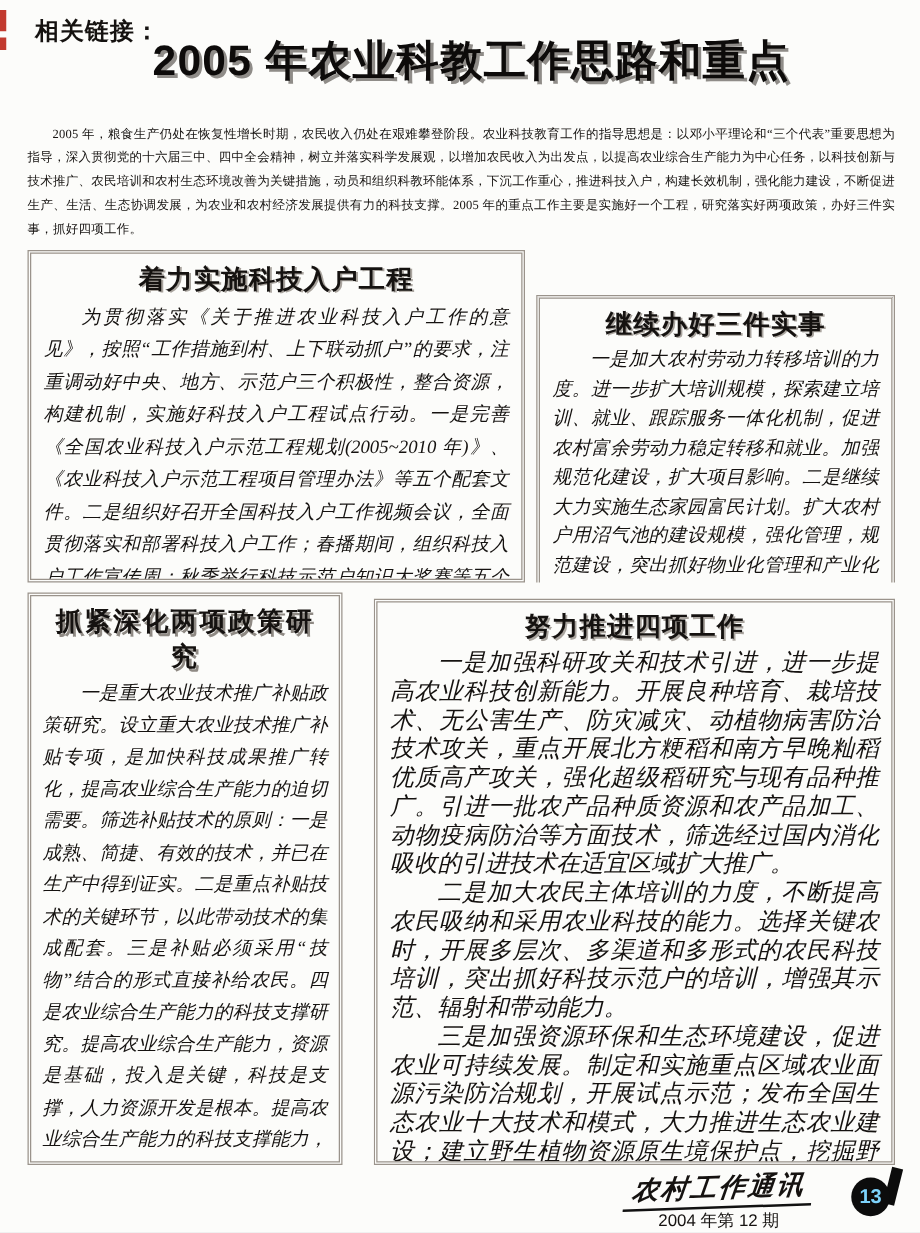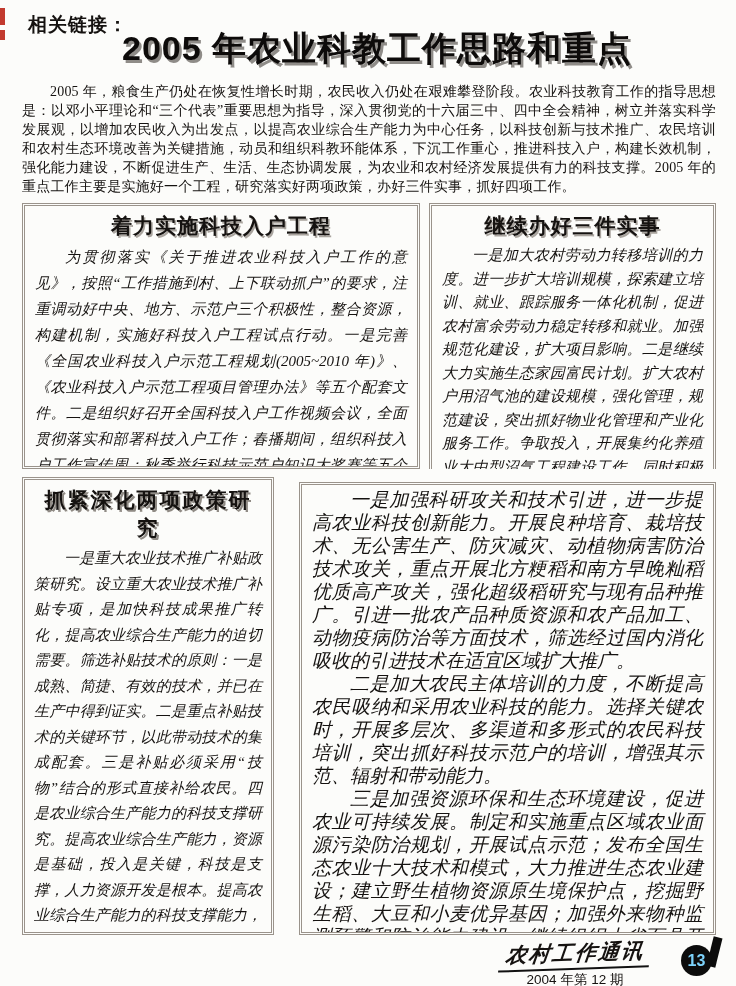--- a/index.html
+++ b/index.html
@@ -28,33 +28,33 @@
   .page-title {
     position: absolute; left: 100px; top: 20px; right: 0;
     font-family: "Liberation Sans", "DejaVu Sans", sans-serif;
     font-weight: 900; font-size: 34px; letter-spacing: 1px;
     color: #0d0b0a;
     text-shadow: 2.5px 2.5px 0 #8f8c88;
     white-space: nowrap;
   }
 
   .intro {
-    margin-top: 4px;
-    font-size: 14px; line-height: 19px;
+    margin-top: 20px;
+    font-size: 10px; line-height: 19px;
     text-align: justify; text-indent: 2em;
     letter-spacing: 0.2px;
   }
 
   .row-a { display: flex; gap: 9px; margin-top: 7px; height: 266px; justify-content: flex-end; }
   .row-b { display: flex; gap: 25px; margin-top: 8px; height: 458px; }
 
   .dbox { border: 3px double #9a938b; background: #fcfcfa; overflow: hidden; }
 
   .box-s1 { flex: 0 0 398px; padding: 4px 10px; }
-  .box-s2 { flex: 1; padding: 4px 10px; border-bottom: none; }
+  .box-s2 { flex: 1; padding: 4px 10px; border-bottom: none; margin-top: 36px; }
   .box-s3 { flex: 0 0 252px; padding: 4px 9px; }
   .col-right { flex: 1; display: flex; flex-direction: column; overflow: hidden; }
   .continuation {
     border-bottom: 3px double #9a938b;
     padding: 2px 2px 8px 2px;
     font-size: 15px; line-height: 24px;
   }
   .box-s4 { margin-top: 5px; flex: 1; padding: 3px 10px; }
 
   .sec-title {
@@ -131,20 +131,21 @@
     <div class="dbox box-s3">
       <div class="sec-title outlined">抓紧深化两项政策研究</div>
       <div class="kai">
         <p>一是重大农业技术推广补贴政策研究。设立重大农业技术推广补贴专项，是加快科技成果推广转化，提高农业综合生产能力的迫切需要。筛选补贴技术的原则：一是成熟、简捷、有效的技术，并已在生产中得到证实。二是重点补贴技术的关键环节，以此带动技术的集成配套。三是补贴必须采用“技物”结合的形式直接补给农民。四是农业综合生产能力的科技支撑研究。提高农业综合生产能力，资源是基础，投入是关键，科技是支撑，人力资源开发是根本。提高农业综合生产能力的科技支撑能力，首先是要发挥农业产业部门在科技中下游环节的主导作用，提高农业科技中下游环节的资金支持力度。其次要提高科学研究装备水平，为农业科研工作提供必要条件。第三要加强遗传资源、文献信息、科学检测监测手段等科技基础性工作。</p>
       </div>
     </div>
 
     <div class="col-right">
 
       <div class="dbox box-s4">
+        <div class="sec-title">努力推进四项工作</div>
         <div class="kai">
           <p>一是加强科研攻关和技术引进，进一步提高农业科技创新能力。开展良种培育、栽培技术、无公害生产、防灾减灾、动植物病害防治技术攻关，重点开展北方粳稻和南方早晚籼稻优质高产攻关，强化超级稻研究与现有品种推广。引进一批农产品种质资源和农产品加工、动物疫病防治等方面技术，筛选经过国内消化吸收的引进技术在适宜区域扩大推广。</p>
           <p>二是加大农民主体培训的力度，不断提高农民吸纳和采用农业科技的能力。选择关键农时，开展多层次、多渠道和多形式的农民科技培训，突出抓好科技示范户的培训，增强其示范、辐射和带动能力。</p>
           <p>三是加强资源环保和生态环境建设，促进农业可持续发展。制定和实施重点区域农业面源污染防治规划，开展试点示范；发布全国生态农业十大技术和模式，大力推进生态农业建设；建立野生植物资源原生境保护点，挖掘野生稻、大豆和小麦优异基因；加强外来物种监测预警和防治能力建设；继续组织十省百县开展灭毒除害行动。</p>
 
         </div>
 
       </div>
     </div>
   </div>

